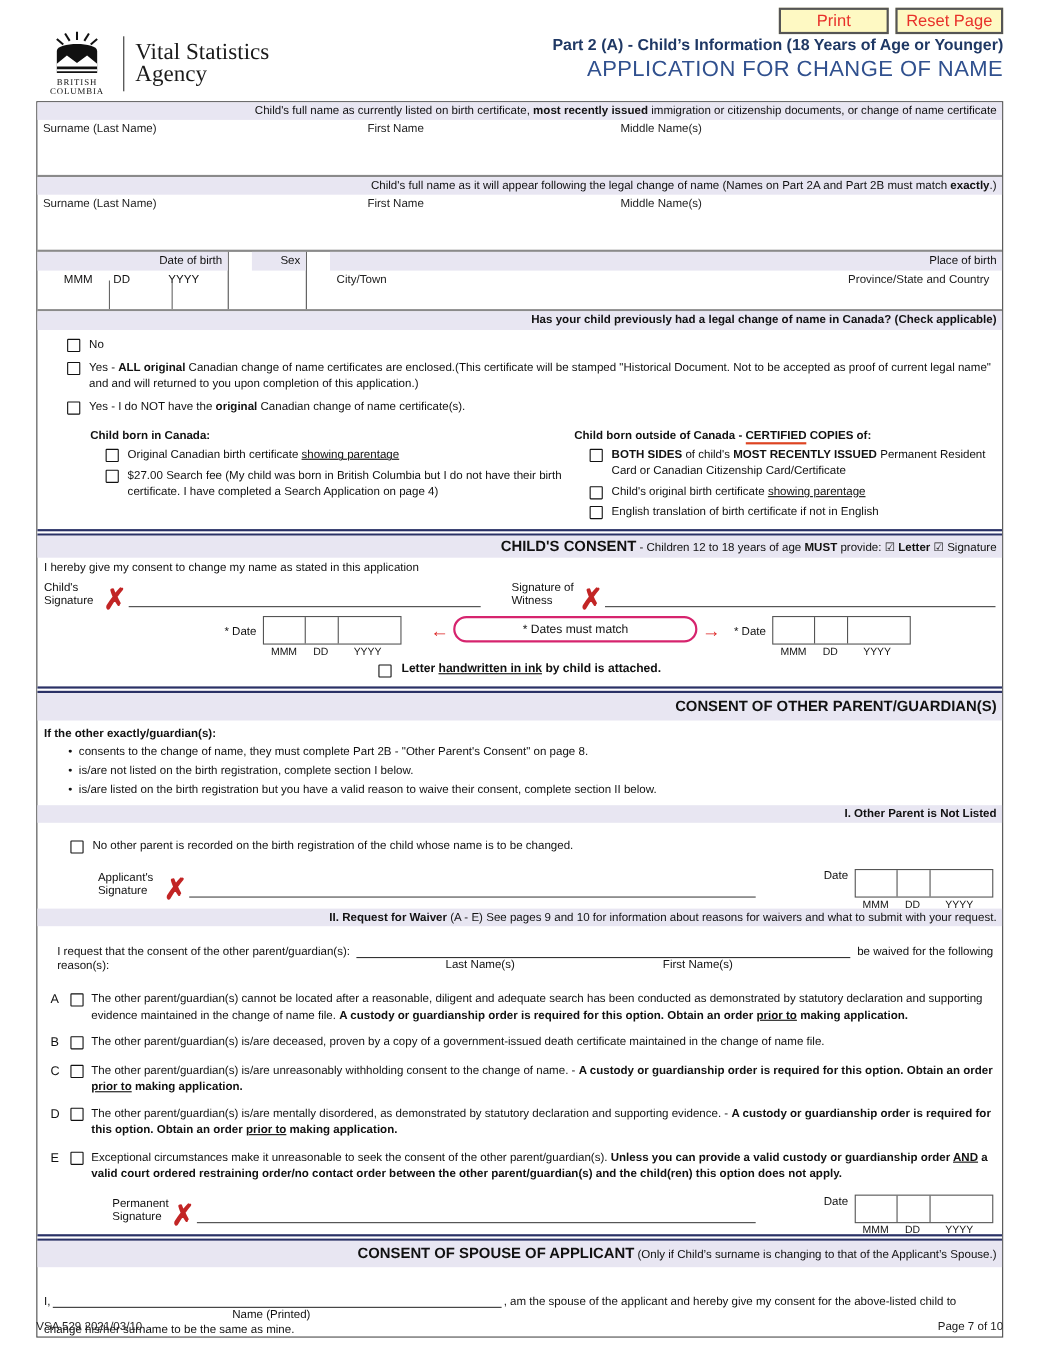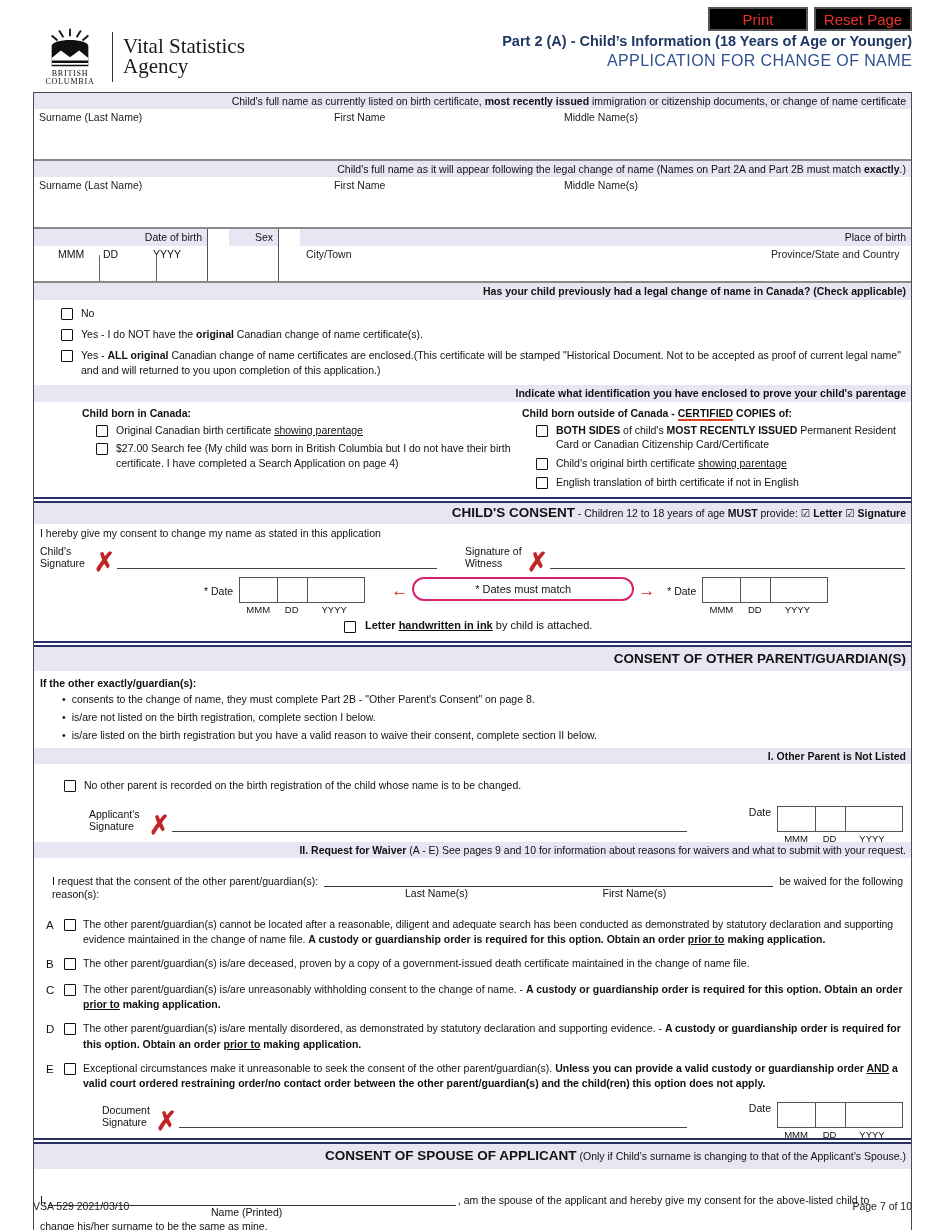--- a/index.html
+++ b/index.html
@@ -1,32 +1,32 @@
 <!DOCTYPE html>
 <html><head>
 <meta charset="utf-8">
 <style>
   html,body{margin:0;padding:0;background:#fff;}
   .page{position:relative;width:950px;height:1230px;background:#fff;overflow:hidden;
         font-family:"Liberation Sans",sans-serif;font-size:10.5px;color:#111;}
   
-  .btn{position:absolute;top:7px;height:24px;border:2px solid #555;background:#000000;
+  .btn{position:absolute;top:7px;height:24px;border:2px solid #555;background:#fef9c3;
        color:#e8312a;font-size:15px;font-family:"Liberation Sans",sans-serif;
        display:flex;align-items:center;justify-content:center;cursor:pointer;box-sizing:border-box;}
   .btn.print{right:142px;width:100px;}
   .btn.reset{right:38px;width:98px;}
   
   .brand{position:absolute;left:38px;top:28px;display:flex;align-items:center;gap:10px;}
   .bclogo{display:flex;flex-direction:column;align-items:center;width:64px;}
   .bclogo .cap{font-family:"Liberation Serif",serif;font-size:8px;letter-spacing:.8px;line-height:1.05;color:#111;text-align:center;}
   .branddiv{width:1px;height:50px;background:#333;}
   .agency{font-family:"Liberation Serif",serif;font-size:21px;line-height:.95;color:#1a1a1a;}
   .titleblock{position:absolute;right:38px;top:33px;text-align:right;}
   .t1{font-size:14.5px;font-weight:bold;color:#1f3864;}
-  .t2{font-size:16px;color:#30508e;letter-spacing:.4px;margin-top:3px;}
+  .t2{font-size:20px;color:#30508e;letter-spacing:.4px;margin-top:3px;}
   
   .formbox{position:absolute;left:33px;top:92px;width:879px;border:1.5px solid #4a4a4a;background:#fff;box-sizing:border-box;}
   .bar{background:#e8e6f2;padding:1px 5px;line-height:1.35;text-align:right;}
   .bar.bold{font-weight:bold;}
   .sep{border-top:2.5px solid #8a8a8a;height:0;}
   .navysep{border-top:2px solid #2a3166;border-bottom:2px solid #2a3166;height:2px;background:#fff;}
   .lbl{color:#222;}
   .namerow{display:flex;padding:2px 5px 36px 5px;}
   .namerow .c1{width:295px;} .namerow .c2{width:230px;} .namerow .c3{flex:1;}
   
@@ -153,29 +153,28 @@
     <div class="sep"></div>
 
     <div class="bar bold">Has your child previously had a legal change of name in Canada? (Check applicable)</div>
     <div style="padding:3px 0 4px 0">
       <div class="opt">
         <span class="cb"></span>
         <span class="txt"><span>No</span></span>
       </div>
       <div class="opt">
         <span class="cb"></span>
-        <span class="txt"><span>Yes - I do NOT have the </span><span style="font-weight: bold;">original</span><span> Canadian change of name certificate(s).</span></span>
+        <span class="txt"><span>Yes - </span><span style="font-weight: bold;">ALL original</span><span> Canadian change of name certificates are enclosed.(This certificate will be stamped "Historical Document. Not to be accepted as proof of current legal name"  and and will returned to you upon completion of this application.)</span></span>
       </div>
       <div class="opt">
         <span class="cb"></span>
-        <span class="txt"><span>Yes - </span><span style="font-weight: bold;">ALL original</span><span> Canadian change of name certificates are enclosed.(This certificate will be stamped "Historical Document. Not to be accepted as proof of current legal name"  and and will returned to you upon completion of this application.)</span></span>
-      </div>
-    </div>
-
-    <div class="bar bold">Indicate what identification you have enclosed to prove your child's parentage</div>
+        <span class="txt"><span>Yes - I do NOT have the </span><span style="font-weight: bold;">original</span><span> Canadian change of name certificate(s).</span></span>
+      </div>
+    </div>
+
     <div class="idcols">
       <div class="idleft">
         <div class="idtitle">Child  born in Canada:</div>
         <div class="idopt">
           <span class="cb"></span>
           <span><span>Original Canadian birth certificate </span><span style="text-decoration: underline;">showing parentage</span></span>
         </div>
         <div class="idopt">
           <span class="cb"></span>
           <span><span>$27.00 Search fee (My child was born in British Columbia but I do not have their birth certificate. I have completed a Search Application on page 4)</span></span>
@@ -194,21 +193,21 @@
         <div class="idopt">
           <span class="cb"></span>
           <span><span>English translation of birth certificate if not in English</span></span>
         </div>
       </div>
     </div>
 
     <div class="navysep"></div>
 
     <div class="bar">
-      <span class="bigtitle">CHILD'S CONSENT</span><span><span> - Children 12 to 18 years of age </span><span style="font-weight: bold;">MUST</span><span> provide: ☑ </span><span style="font-weight: bold;">Letter</span><span> ☑ </span><span style="font-weight: bold;">Signature</span></span>
+      <span class="bigtitle">CHILD'S CONSENT</span><span><span> - Children 12 to 18 years of age </span><span style="font-weight: bold;">MUST</span><span> provide: ☑ </span><span style="font-weight: bold;">Letter</span><span> ☑ </span><span style="font-weight: normal;">Signature</span></span>
     </div>
     <div style="padding:3px 6px 0 6px">I hereby give my consent to change my name as stated in this application</div>
     <div class="sigrow" style="padding:6px 6px 0 6px">
       <span style="width:52px">Child's Signature</span>
       <span class="x">✗</span>
       <span class="line" style="width:320px"></span>
       <span style="width:60px;margin-left:28px">Signature of Witness</span>
       <span class="x">✗</span>
       <span class="line" style="flex:1"></span>
     </div>
@@ -238,21 +237,21 @@
           </span>
         <span class="dlabels">
             <span>MMM</span>
             <span>DD</span>
             <span>YYYY</span>
           </span>
       </span>
     </div>
     <div style="display:flex;gap:9px;margin:4px 0 8px 310px;font-size:11px">
       <span class="cb"></span>
-      <span><span style="font-weight: bold;">Letter </span><span style="font-weight: bold; text-decoration: underline;">handwritten in ink</span><span style="font-weight: normal;"> by child is attached.</span></span>
+      <span><span style="font-weight: bold;">Letter </span><span style="font-weight: bold; text-decoration: underline;">handwritten in ink</span><span style="font-weight: bold;"> by child is attached.</span></span>
     </div>
 
     <div class="navysep"></div>
 
     <div class="bar" style="padding:3px 5px">
       <span class="bigtitle">CONSENT OF OTHER PARENT/GUARDIAN(S)</span>
     </div>
     <div style="padding:6px 6px 2px 6px;font-weight:bold">If the other exactly/guardian(s):</div>
     <div class="bullet">
         <span>•</span>
@@ -323,21 +322,21 @@
       <span class="cb"></span>
       <span style="flex:1"><span>The other parent/guardian(s) is/are mentally disordered, as demonstrated by statutory declaration and supporting evidence. - </span><span style="font-weight: bold;">A custody or guardianship order is required for this option. Obtain an order </span><span style="font-weight: bold; text-decoration: underline;">prior to</span><span style="font-weight: bold;"> making application.</span></span>
     </div>
     <div class="wopt">
       <span class="wletter">E</span>
       <span class="cb"></span>
       <span style="flex:1"><span>Exceptional circumstances make it unreasonable to seek the consent of the other parent/guardian(s). </span><span style="font-weight: bold;">Unless you can provide a valid custody or guardianship order </span><span style="font-weight: bold; text-decoration: underline;">AND</span><span style="font-weight: bold;"> a valid court ordered restraining order/no contact order between the other parent/guardian(s) and the child(ren) this option does not apply.</span></span>
     </div>
 
     <div class="sigrow" style="padding:2px 8px 10px 68px">
-      <span style="width:52px">Document Signature</span>
+      <span style="width:52px">Permanent Signature</span>
       <span class="x">✗</span>
       <span class="line" style="flex:1;margin-right:62px"></span>
       <span style="margin-bottom:14px">Date</span>
       <span class="datefield" style="margin:0 0 -12px 6px">
         <span class="dbox">
             <span class="dcell"></span>
             <span class="dcell dd"></span>
             <span class="dcell yy"></span>
           </span>
         <span class="dlabels">

